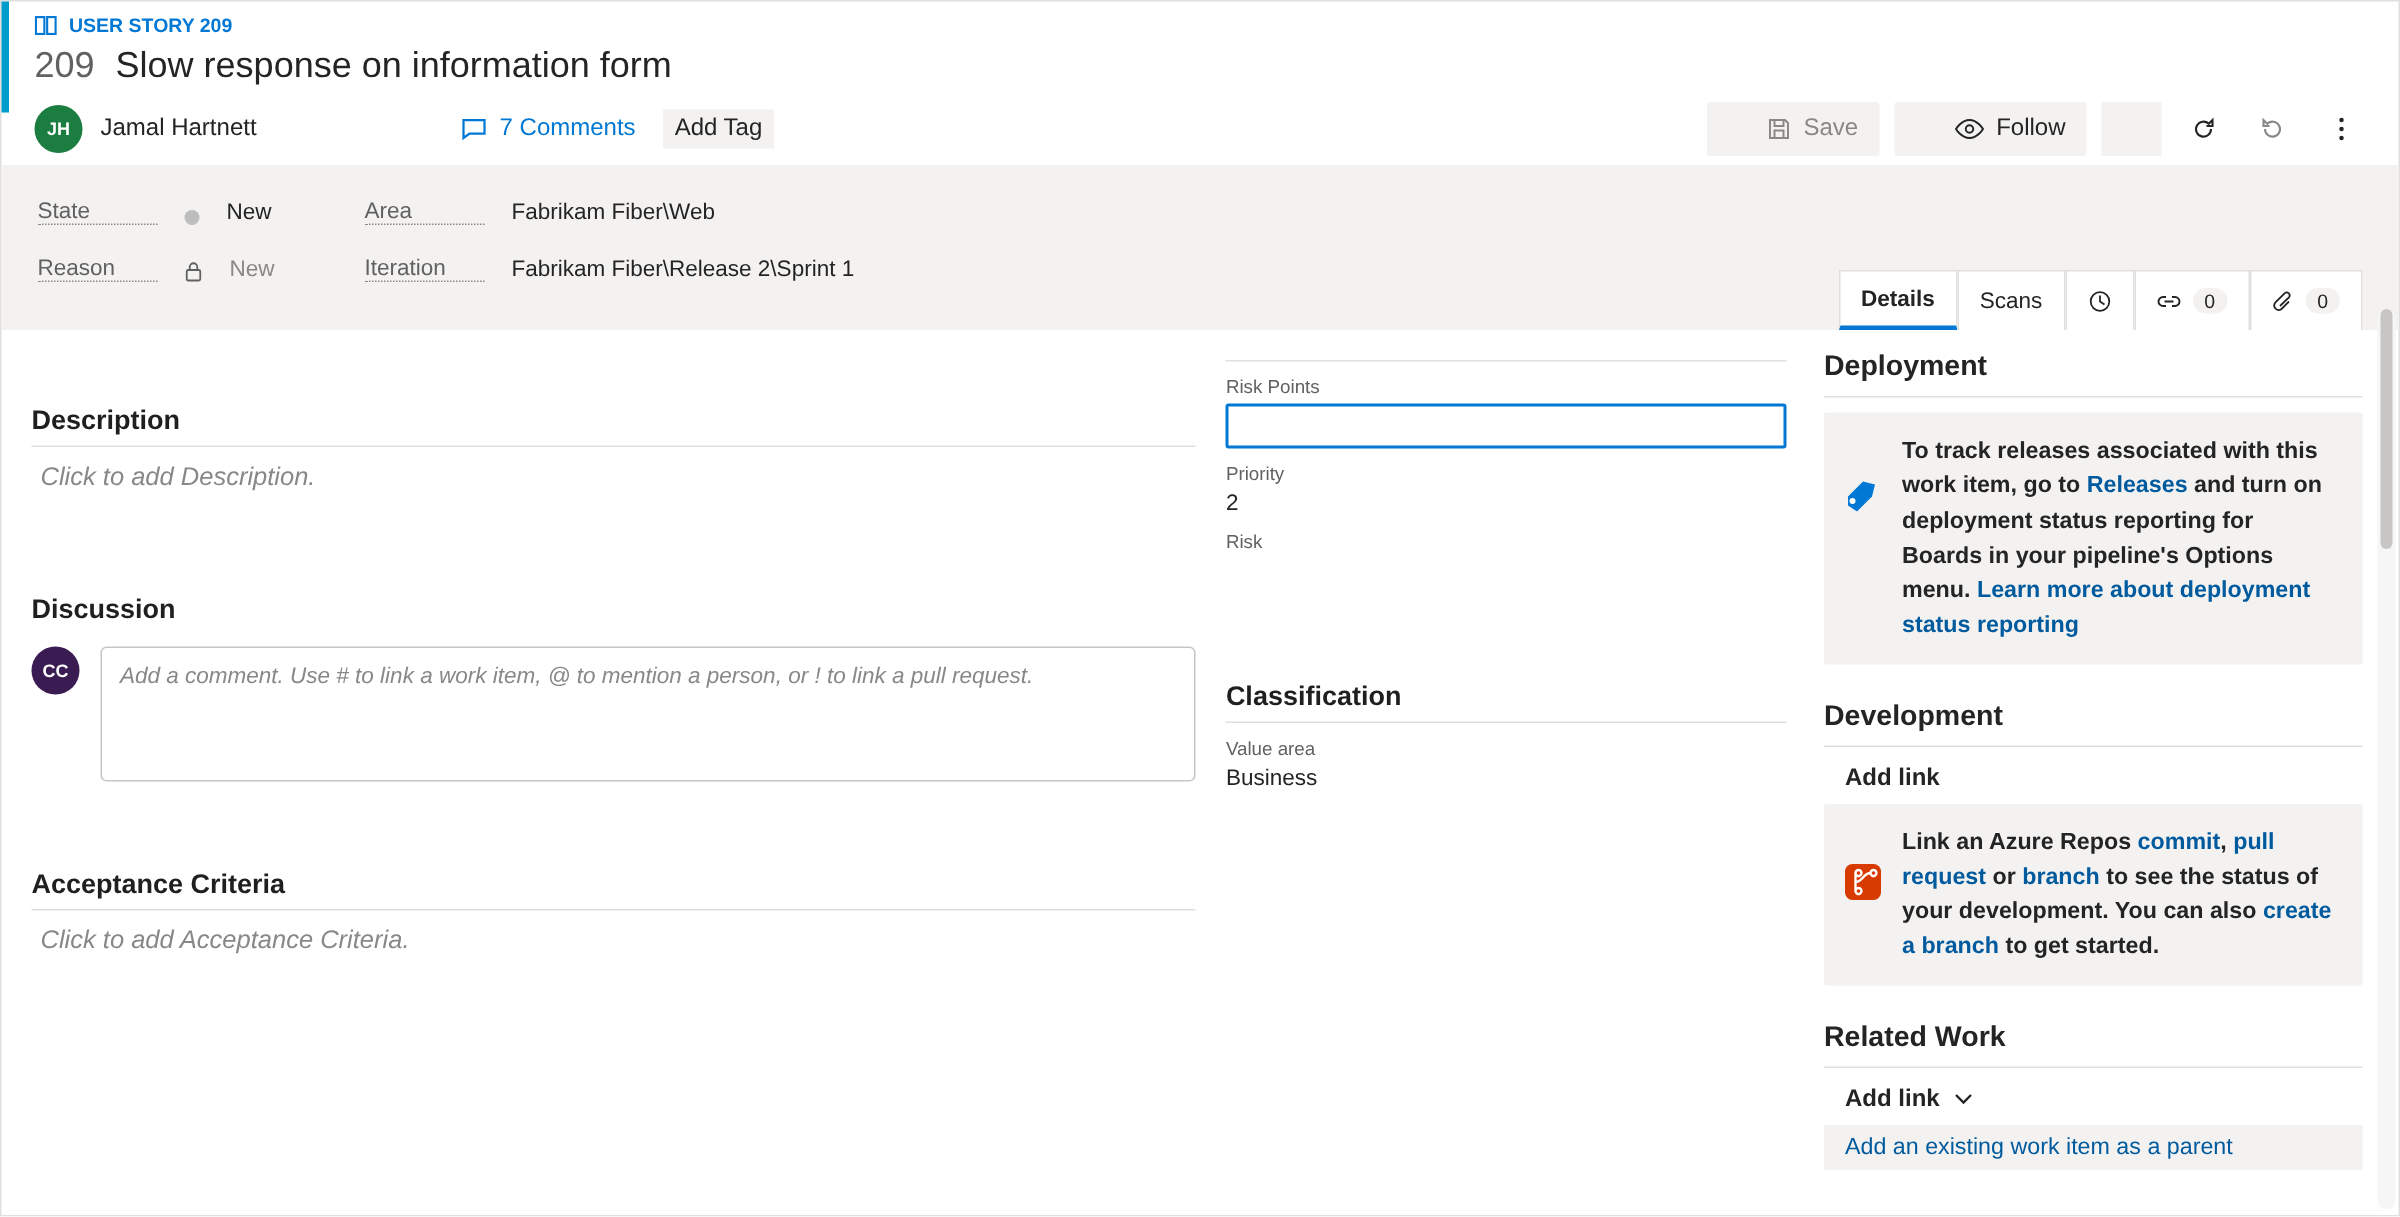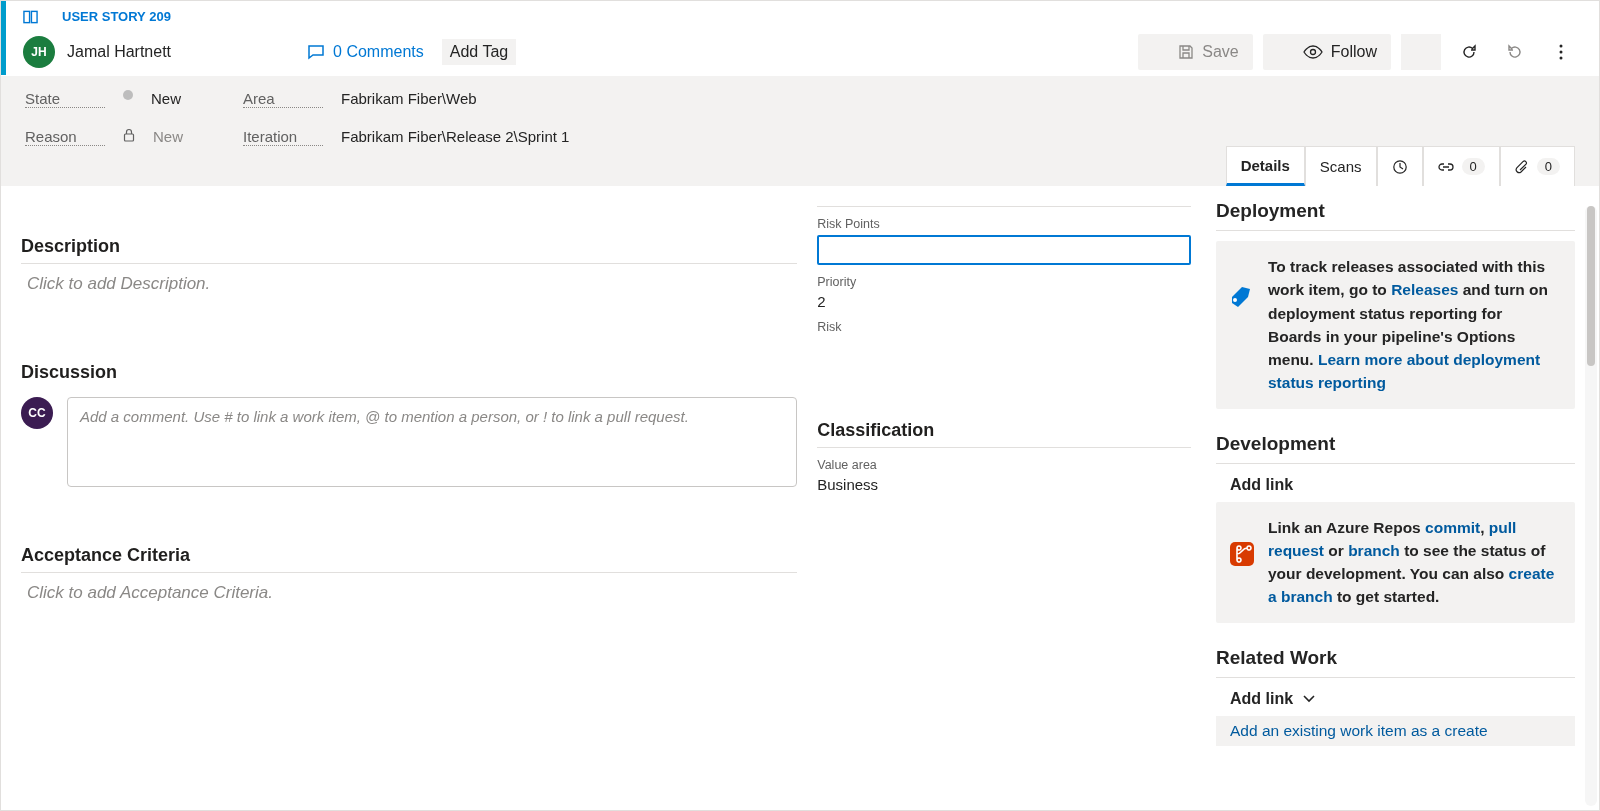--- a/index.html
+++ b/index.html
@@ -14,21 +14,21 @@
   --chip-blue:#dae8f6;
   --accent-blue:#009ccc;
   --avatar-green:#1b7d3f;
   --avatar-purple:#3b1c52;
 }
 *{box-sizing:border-box;font-family:"Segoe UI",Arial,sans-serif;}
 html,body{margin:0;padding:0;background:#fff;color:var(--text);width:1600px;height:811px;overflow:hidden;}
 .card{position:relative;border:1px solid var(--border);height:100%;display:flex;flex-direction:column;}
 .left-bar{position:absolute;left:0;top:0;width:5px;height:74px;background:var(--accent-blue);}
 .header{padding:8px 20px 2px 22px;}
-.crumb{display:flex;align-items:center;gap:24px;color:var(--field-focus);font-size:13px;font-weight:600;}
+.crumb{display:flex;align-items:center;gap:8px;color:var(--field-focus);font-size:13px;font-weight:600;}
 .crumb svg{flex:none;}
 .title-row{display:flex;align-items:center;gap:14px;margin-top:6px;}
 .id-num{font-size:24px;color:var(--text-muted);}
 .title-text{font-size:24px;color:var(--text);}
 .under-title{display:flex;align-items:center;justify-content:space-between;margin-top:10px;padding-bottom:4px;}
 .ut-left{display:flex;align-items:center;gap:18px;}
 .assignee{display:flex;align-items:center;gap:12px;}
 .avatar{width:32px;height:32px;border-radius:50%;display:flex;align-items:center;justify-content:center;color:#fff;font-size:12px;font-weight:600;}
 .av-green{background:var(--avatar-green);}
 .av-purple{background:var(--avatar-purple);}
@@ -38,21 +38,21 @@
 .ut-right{display:flex;align-items:center;gap:10px;}
 .tb-btn{height:36px;display:flex;align-items:center;gap:8px;padding:0 14px;font-size:16px;border-radius:2px;}
 .grey-btn{background:var(--grey-bg);padding-left:40px;}
 .white-btn{background:#fff;}
 .save-disabled{color:var(--text-light);}
 .icon-square{width:36px;height:36px;display:flex;align-items:center;justify-content:center;}
 .strip{background:var(--grey-bg);padding:14px 24px 32px 24px;display:flex;gap:60px;font-size:15px;color:var(--text-muted);position:relative;}
 .strip .lbl{display:inline-block;width:80px;color:var(--text-muted);border-bottom:1px dotted var(--text-light);}
 .strip .val{color:var(--text);}
 .strip .muted{color:var(--text-light);}
-.strip-row{display:flex;align-items:flex-start;gap:18px;min-height:26px;}
+.strip-row{display:flex;align-items:flex-end;gap:18px;min-height:26px;}
 .state-dot{width:10px;height:10px;border-radius:50%;background:#bdbdbd;display:inline-block;}
 .lock-icon{color:var(--text-muted);}
 .tab-bar{position:absolute;right:24px;bottom:0;display:flex;align-items:center;gap:0;}
 .tab{height:40px;padding:0 14px;display:flex;align-items:center;gap:8px;font-size:15px;background:#fff;border:1px solid var(--border);border-bottom:none;color:var(--text);}
 .tab.active{font-weight:600;border-bottom:3px solid var(--field-focus);}
 .tab .count{background:var(--grey-bg);border-radius:10px;padding:1px 8px;font-size:13px;color:var(--text);}
 .body{display:flex;flex:1;overflow:hidden;}
 .col1{flex:1.35;padding:14px 20px;display:flex;flex-direction:column;gap:22px;}
 .col2{flex:0.65;padding:14px 10px 14px 0;}
 .col3{width:398px;padding:14px 24px 14px 14px;border-left:1px solid transparent;}
@@ -83,32 +83,36 @@
   <div class="left-bar"></div>
 
   <div class="header">
     <div class="crumb">
       <svg width="15" height="14" viewBox="0 0 16 14">
           <rect x="1" y="1" width="6" height="12" fill="none" stroke="#0078d4" stroke-width="1.5"></rect>
           <rect x="9" y="1" width="6" height="12" fill="none" stroke="#0078d4" stroke-width="1.5"></rect>
         </svg>
       <span>USER STORY 209</span>
     </div>
+    <div class="title-row">
+      <span class="id-num">209</span>
+      <span class="title-text">Slow response on information form</span>
+    </div>
     <div class="under-title">
       <div class="ut-left">
         <div class="assignee">
           <div class="avatar av-green">JH</div>
           <span class="assignee-name">Jamal Hartnett</span>
         </div>
         <div style="width:100px"></div>
         <div class="comments">
           <svg width="18" height="16" viewBox="0 0 18 16">
               <path d="M2 2h14v9H6l-4 3V2z" fill="none" stroke="#0078d4" stroke-width="1.5"></path>
             </svg>
-          <span>0 Comments</span>
+          <span>7 Comments</span>
         </div>
         <div class="add-tag">Add Tag</div>
       </div>
       <div class="ut-right">
         <div class="tb-btn grey-btn save-disabled">
           <svg width="16" height="16" viewBox="0 0 16 16">
               <path d="M2 2h10l2 2v10H2V2zm3 0v4h6V2M5 9h6v5H5z" fill="none" stroke="#8a8886" stroke-width="1.3"></path>
             </svg>
           <span>Save</span>
         </div>
@@ -281,18 +285,18 @@
 
       <div style="height:24px"></div>
       <div class="r-sec-h">Related Work</div>
       <div class="hr"></div>
       <div class="sub-h">
         <span>Add link</span>
         <svg width="12" height="8" viewBox="0 0 12 8">
             <path d="M1 1l5 5 5-5" stroke="#242424" stroke-width="1.6" fill="none"></path>
           </svg>
       </div>
-      <div class="parent-link">Add an existing work item as a create</div>
+      <div class="parent-link">Add an existing work item as a parent</div>
     </div>
   </div>
 
   <div class="scrollbar"></div>
 </div>
 
 </body></html>

